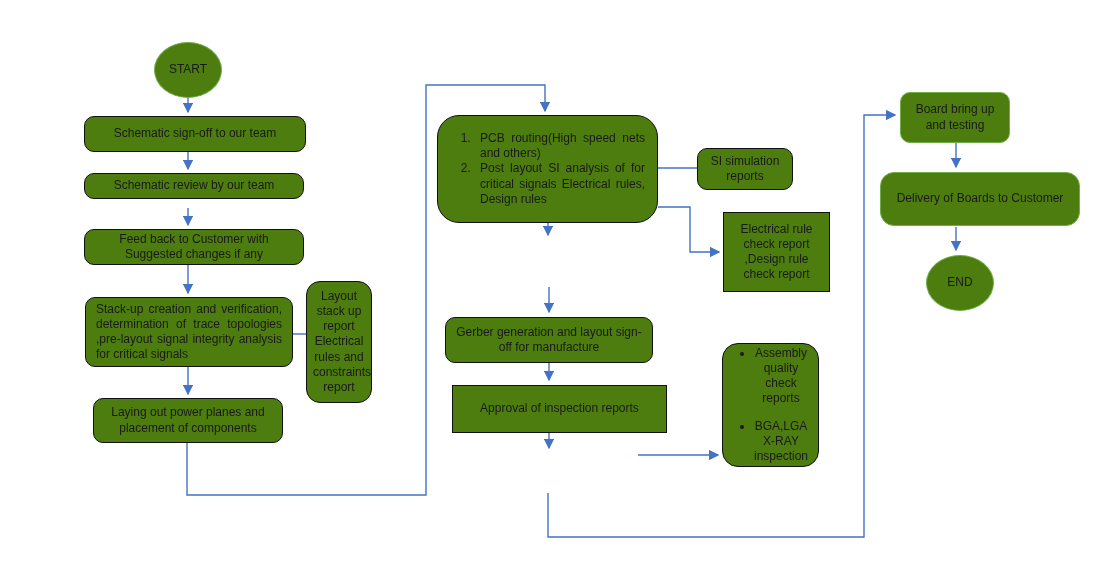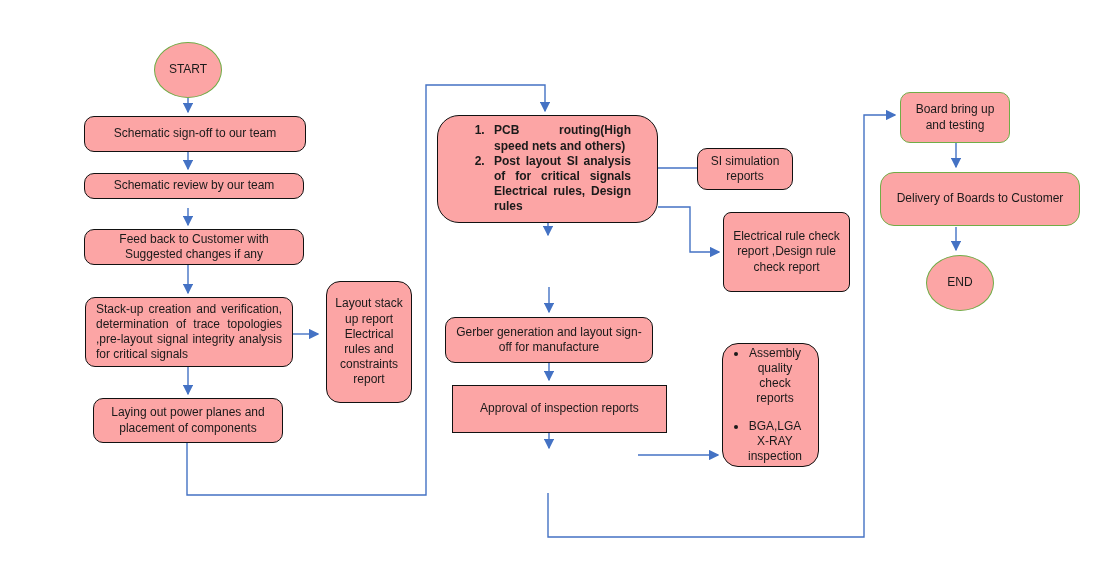--- a/index.html
+++ b/index.html
@@ -2,47 +2,47 @@
 <html><head>
 <meta charset="utf-8">
 <style>
   html,body { margin:0; padding:0; background:#ffffff; }
   .canvas {
     position:relative; width:1106px; height:562px; background:#ffffff;
     font-family:"Liberation Sans", sans-serif; color:#1a1a1a; overflow:hidden;
   }
   svg.wires { position:absolute; left:0; top:0; width:1106px; height:562px; }
   .node {
-    position:absolute; box-sizing:border-box; background:#fca5a5;
+    position:absolute; box-sizing:border-box; background:#4d7c0f;
     border:1.4px solid #111111; border-radius:10px;
-    display:flex; align-items:center; justify-content:flex-end;
+    display:flex; align-items:center; justify-content:flex-start;
     font-size:12px; line-height:1.27; text-align:center; padding:3px 8px;
   }
   .node .lbl { display:block; width:100%; }
   .green { border-color:#70AD47; }
   .oval  { border-radius:50%; border-width:1.6px; border-color:#70AD47; }
 
   #n-start         { left:154px; top:42px;  width:68px;  height:56px; }
   #n-schem-signoff { left:84px;  top:116px; width:222px; height:36px; }
   #n-schem-review  { left:84px;  top:173px; width:220px; height:26px; }
   #n-feedback      { left:84px;  top:229px; width:220px; height:36px; padding:2px 12px; }
   #n-stackup       { left:85px;  top:297px; width:208px; height:70px; padding:3px 10px; }
   #n-stackup .lbl  { text-align:justify; }
-  #n-stack-report  { left:326px; top:281px; width:86px;  height:122px; border-radius:14px; padding:3px 6px; }
+  #n-stack-report  { left:306px; top:281px; width:66px;  height:122px; border-radius:14px; padding:3px 6px; }
   #n-laying        { left:93px;  top:398px; width:190px; height:45px; }
   #n-routing       { left:437px; top:115px; width:221px; height:108px; border-radius:22px; padding:6px 10px; }
-  #n-routing ol    { margin:16px; padding-left:24px; text-align:justify;font-weight:bold; }
+  #n-routing ol    { margin:2px; padding-left:24px; text-align:justify; }
   #n-routing li    { padding-left:6px; margin:0; }
   #n-review-cust   { left:507px; top:239px; width:85px;  height:48px; padding:2px 4px; }
   #n-review-cust .lbl { white-space:pre-line; }
   #n-gerber        { left:445px; top:317px; width:208px; height:46px; }
   #n-approval      { left:452px; top:385px; width:215px; height:48px; border-radius:0; }
   #n-pcb-assembly  { left:455px; top:453px; width:183px; height:40px; }
   #n-si-sim        { left:697px; top:148px; width:96px;  height:42px; }
-  #n-erc           { left:723px; top:212px; width:127px; height:80px; border-radius:8px; padding:3px 7px; }
+  #n-erc           { left:723px; top:212px; width:107px; height:80px; border-radius:0; padding:3px 7px; }
   #n-assembly-q    { left:722px; top:343px; width:97px;  height:124px; border-radius:16px; padding:4px 4px; }
   #n-assembly-q ul { margin:0; padding-left:15px; list-style:disc; }
   #n-assembly-q li { text-align:center; margin:12px; }
   #n-bringup       { left:900px; top:92px;  width:110px; height:51px; }
   #n-delivery      { left:880px; top:172px; width:200px; height:54px; border-radius:14px; }
   #n-end           { left:926px; top:255px; width:68px;  height:56px; }
 </style>
 </head>
 <body>
 

